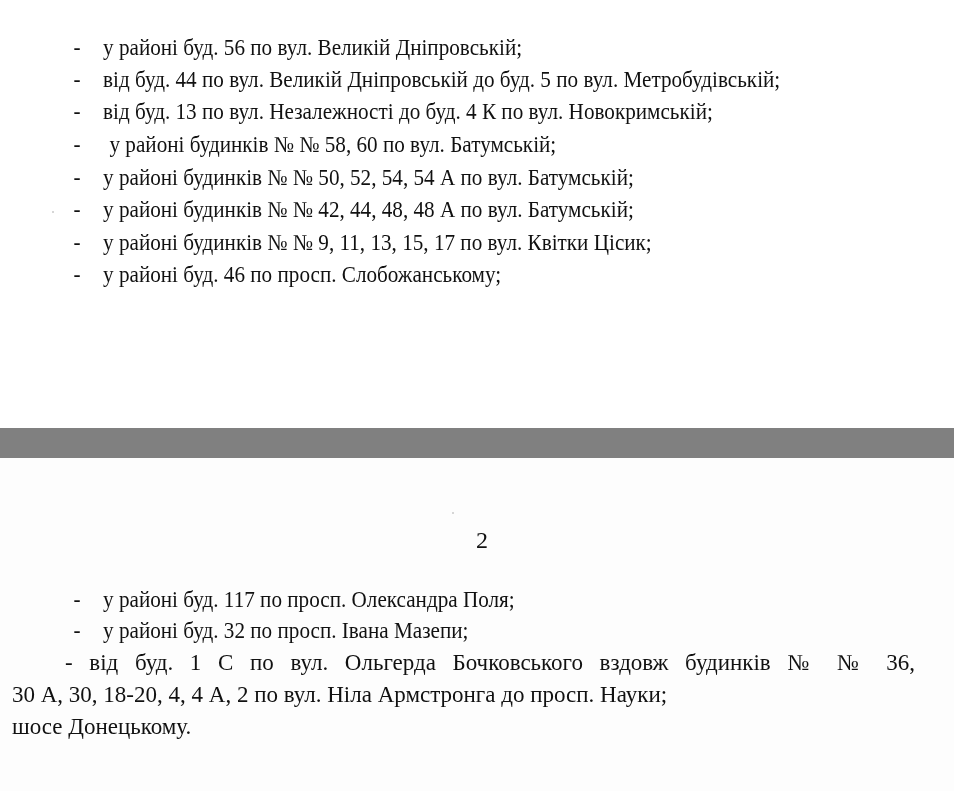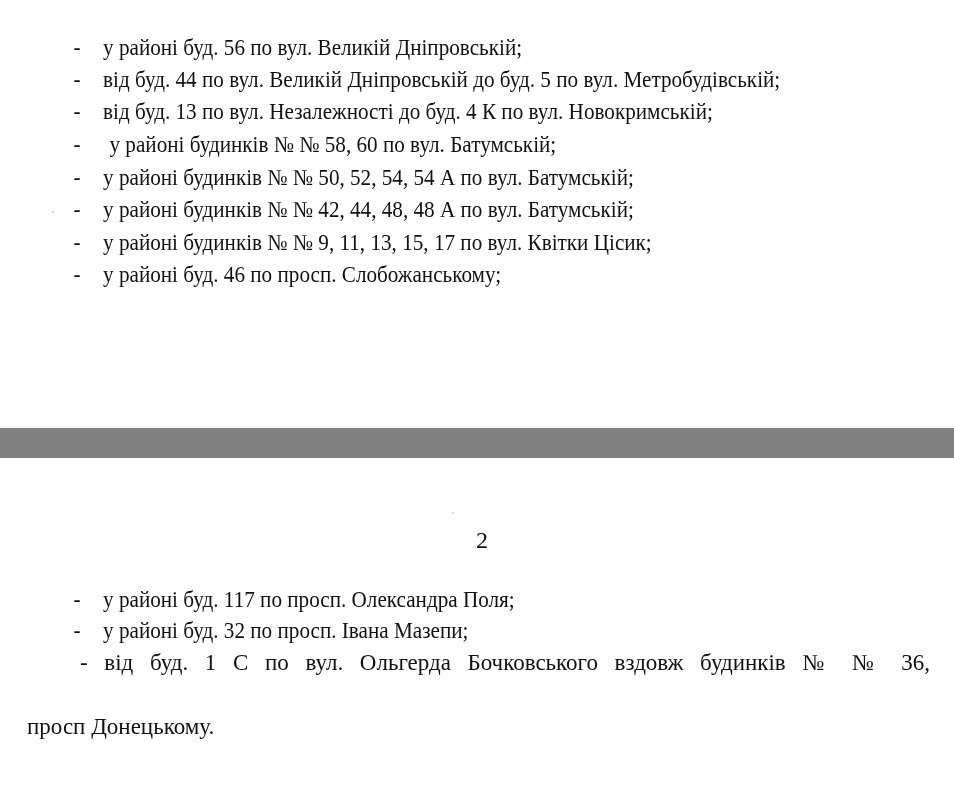--- a/index.html
+++ b/index.html
@@ -67,21 +67,21 @@
       width: 954px;
       top: 524px;
       text-align: center;
       font-size: 24px;
       line-height: 32px;
       padding-left: 10px;
       box-sizing: border-box;
     }
     .para {
       position: absolute;
-      left: 27px;
+      left: 12px;
       width: 903px;
       font-size: 23px;
       line-height: 32px;
       text-align: justify;
       text-align-last: left;
     }
     .para .row {
       display: block;
       text-align: justify;
       text-align-last: justify;
@@ -153,17 +153,18 @@
   <span class="dash">-</span>
   <span class="txt">у районі буд. 117 по просп. Олександра Поля;</span>
 </div>
 <div class="line" style="top:615px;">
   <span class="dash">-</span>
   <span class="txt">у районі буд. 32 по просп. Івана Мазепи;</span>
 </div>
 
 <div class="para" style="top:647px;">
   <span class="row first">- від буд. 1 С по вул. Ольгерда Бочковського вздовж будинків № № 36,</span>
+  <span class="row last">30 А, 30, 18-20, 4, 4 А, 2 по вул. Ніла Армстронга до просп. Науки;</span>
 </div>
 
 <div class="para" style="top:711px;">
-  <span class="row last">просп Донецькому.</span>
+  <span class="row last">шосе Донецькому.</span>
 </div>
 
 </body></html>

